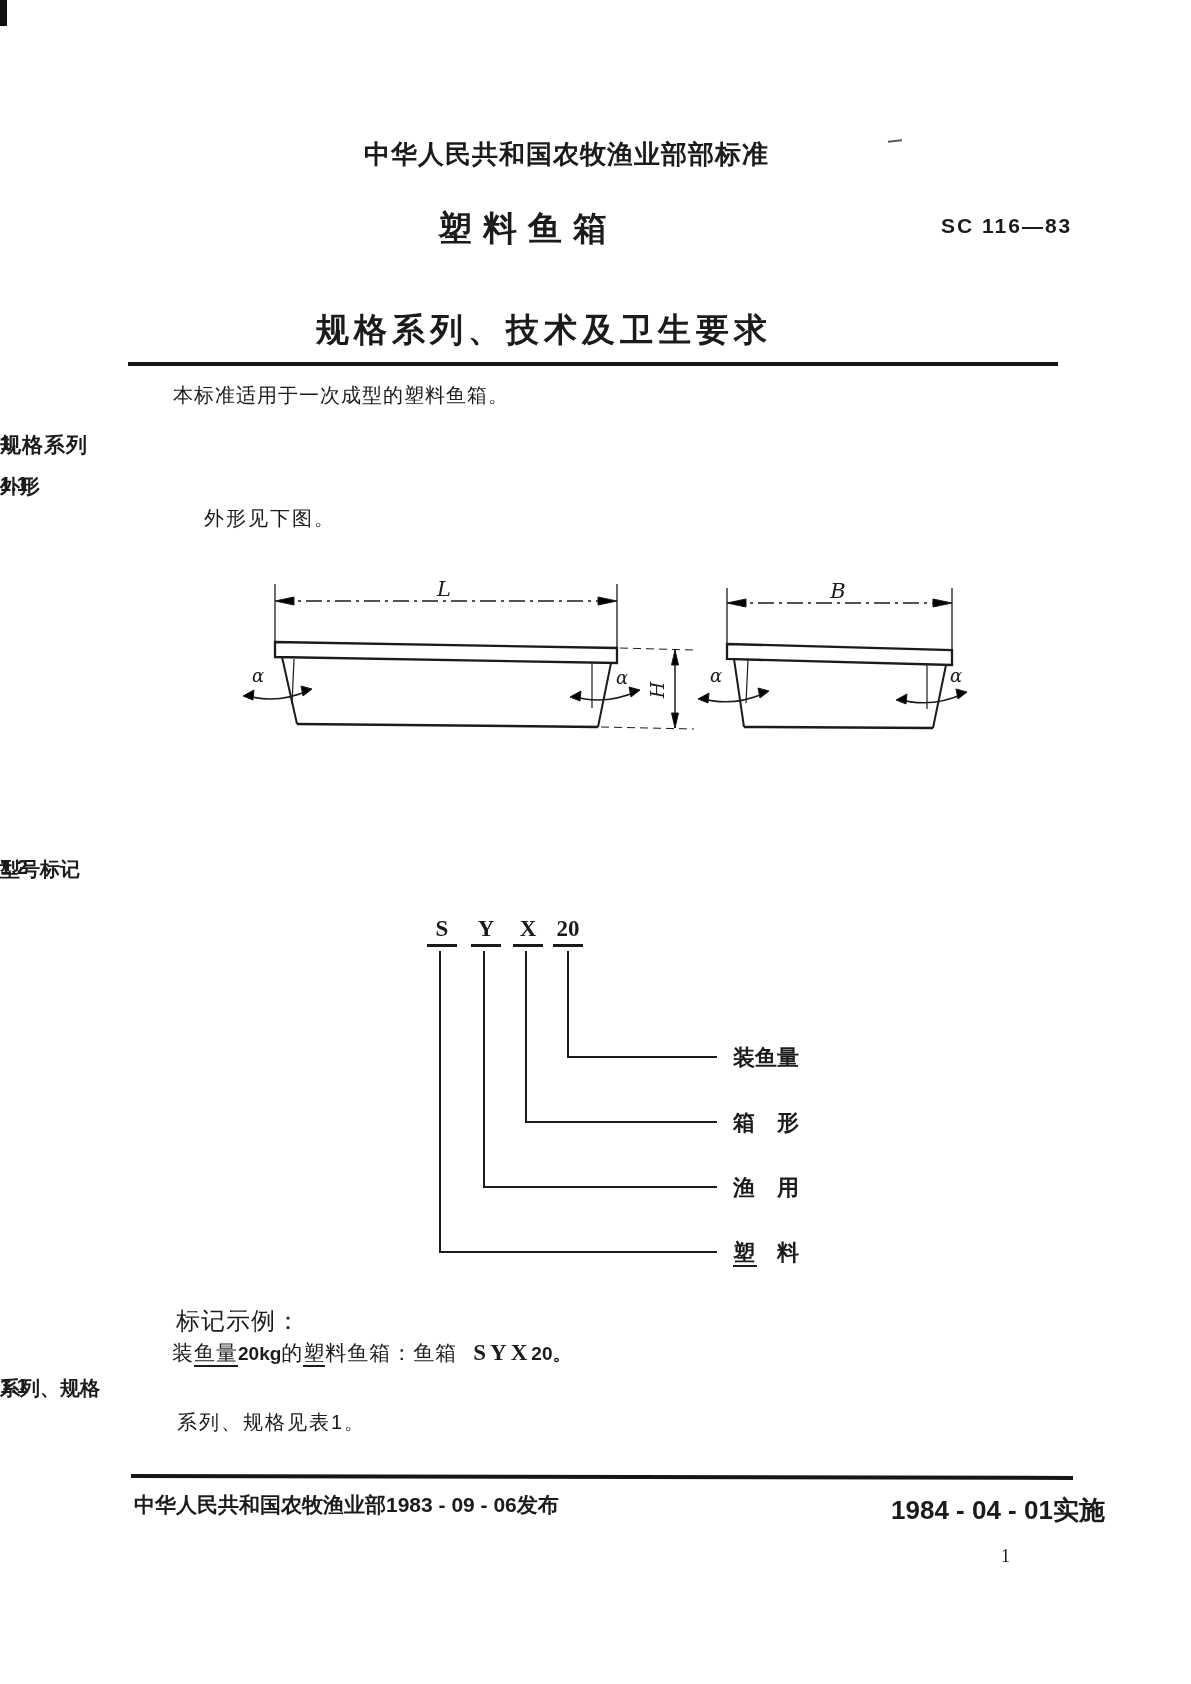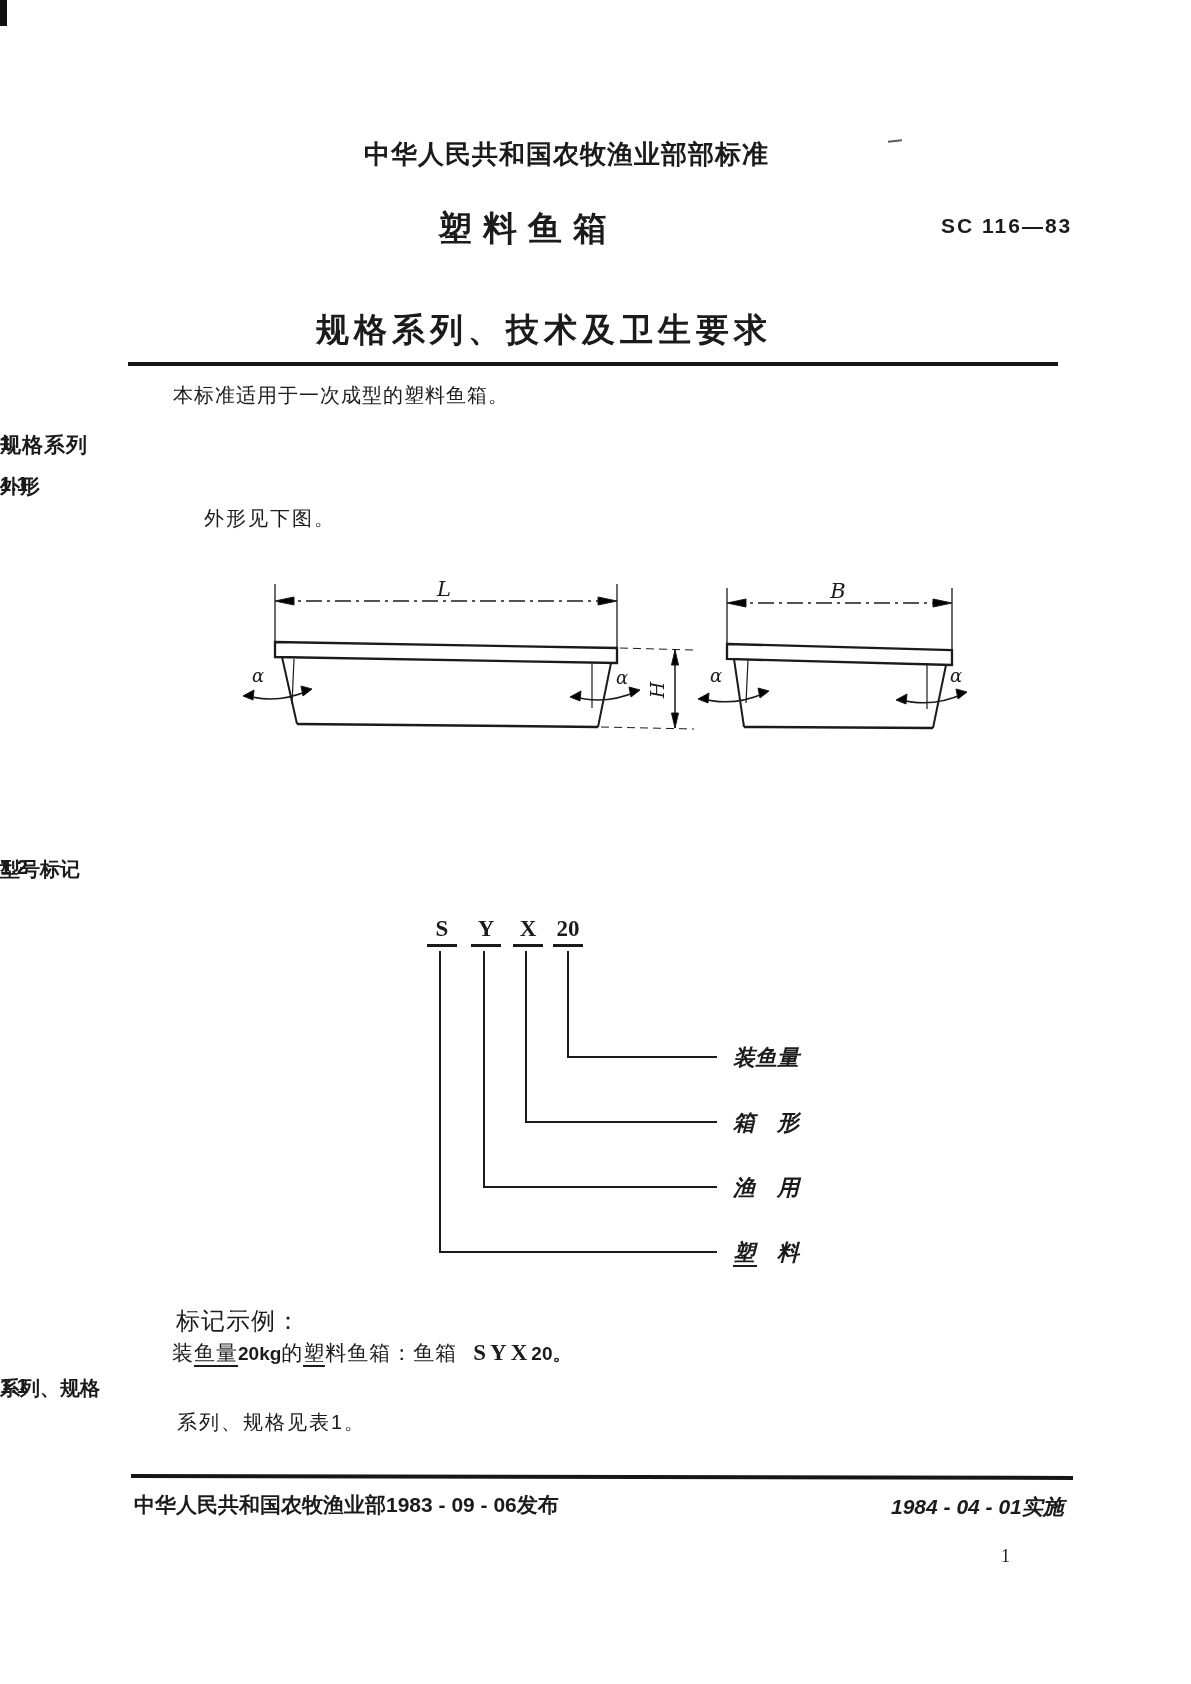--- a/index.html
+++ b/index.html
@@ -19,32 +19,32 @@
   .h11{top:473px; font-size:20px; font-weight:700;}
   .p-outline{left:172px; top:505px; font-size:20px; letter-spacing:2px;margin-left:32px;}
   .fig-svg{left:230px; top:570px;}
   .h12{top:856px; font-size:20px; font-weight:700;}
   .code-char{
     position:absolute; top:916px; width:30px; text-align:center;
     font-family:"Liberation Serif", serif; font-weight:700; font-size:23px;
     border-bottom:3px solid #1b1b1b; padding-bottom:2px;
   }
   .tree-svg{left:420px; top:951px;}
-  .tree-label{position:absolute; left:733px; font-size:22px; font-weight:700;font-style:italic;}
+  .tree-label{position:absolute; left:733px; font-size:22px; font-weight:700;}
   .u-artifact{left:733px; top:1265px; width:24px; height:2px; background:#1b1b1b;}
   .example-caption{left:176px; top:1305px; font-size:24px; letter-spacing:1px;}
   .example-line{left:172px; top:1339px; font-size:21px; letter-spacing:1px;}
   .seg-u{border-bottom:2px solid #1b1b1b; padding-bottom:1px;}
   .seg-num{font-size:19px; font-weight:700; letter-spacing:0;}
   .seg-latin{font-family:"Liberation Serif", serif; font-weight:700; font-size:23px; letter-spacing:4px; margin-left:16px;}
   .h13{top:1375px; font-size:20px; font-weight:700;}
   .p-series{left:177px; top:1409px; font-size:20px; letter-spacing:2px;}
   .footer-rule{left:131px; top:1475px; width:942px; height:4px; background:#161616; transform:rotate(0.12deg);}
   .footer-issued{left:134px; top:1491px; font-size:21px; font-weight:700;}
-  .footer-impl{left:891px; top:1493px; font-size:21px; font-weight:700;font-style:italic;}
+  .footer-impl{left:891px; top:1493px; font-size:26px; font-weight:700;}
   .page-no{left:1001px; top:1546px; font-size:18px; font-family:"Liberation Serif", serif;}
   .corner-artifact{left:0; top:0; width:7px; height:26px; background:#101010;}
   .dash-artifact{left:888px; top:140px; width:14px; height:2px; background:#5a5a5a; transform:rotate(-6deg);}
   svg text{fill:#1b1b1b; font-family:"DejaVu Serif", serif; font-style:italic;}
   svg line, svg path, svg polyline, svg polygon{stroke:#1b1b1b;}
 </style>
 </head>
 <body>
 
 <div class="page">

